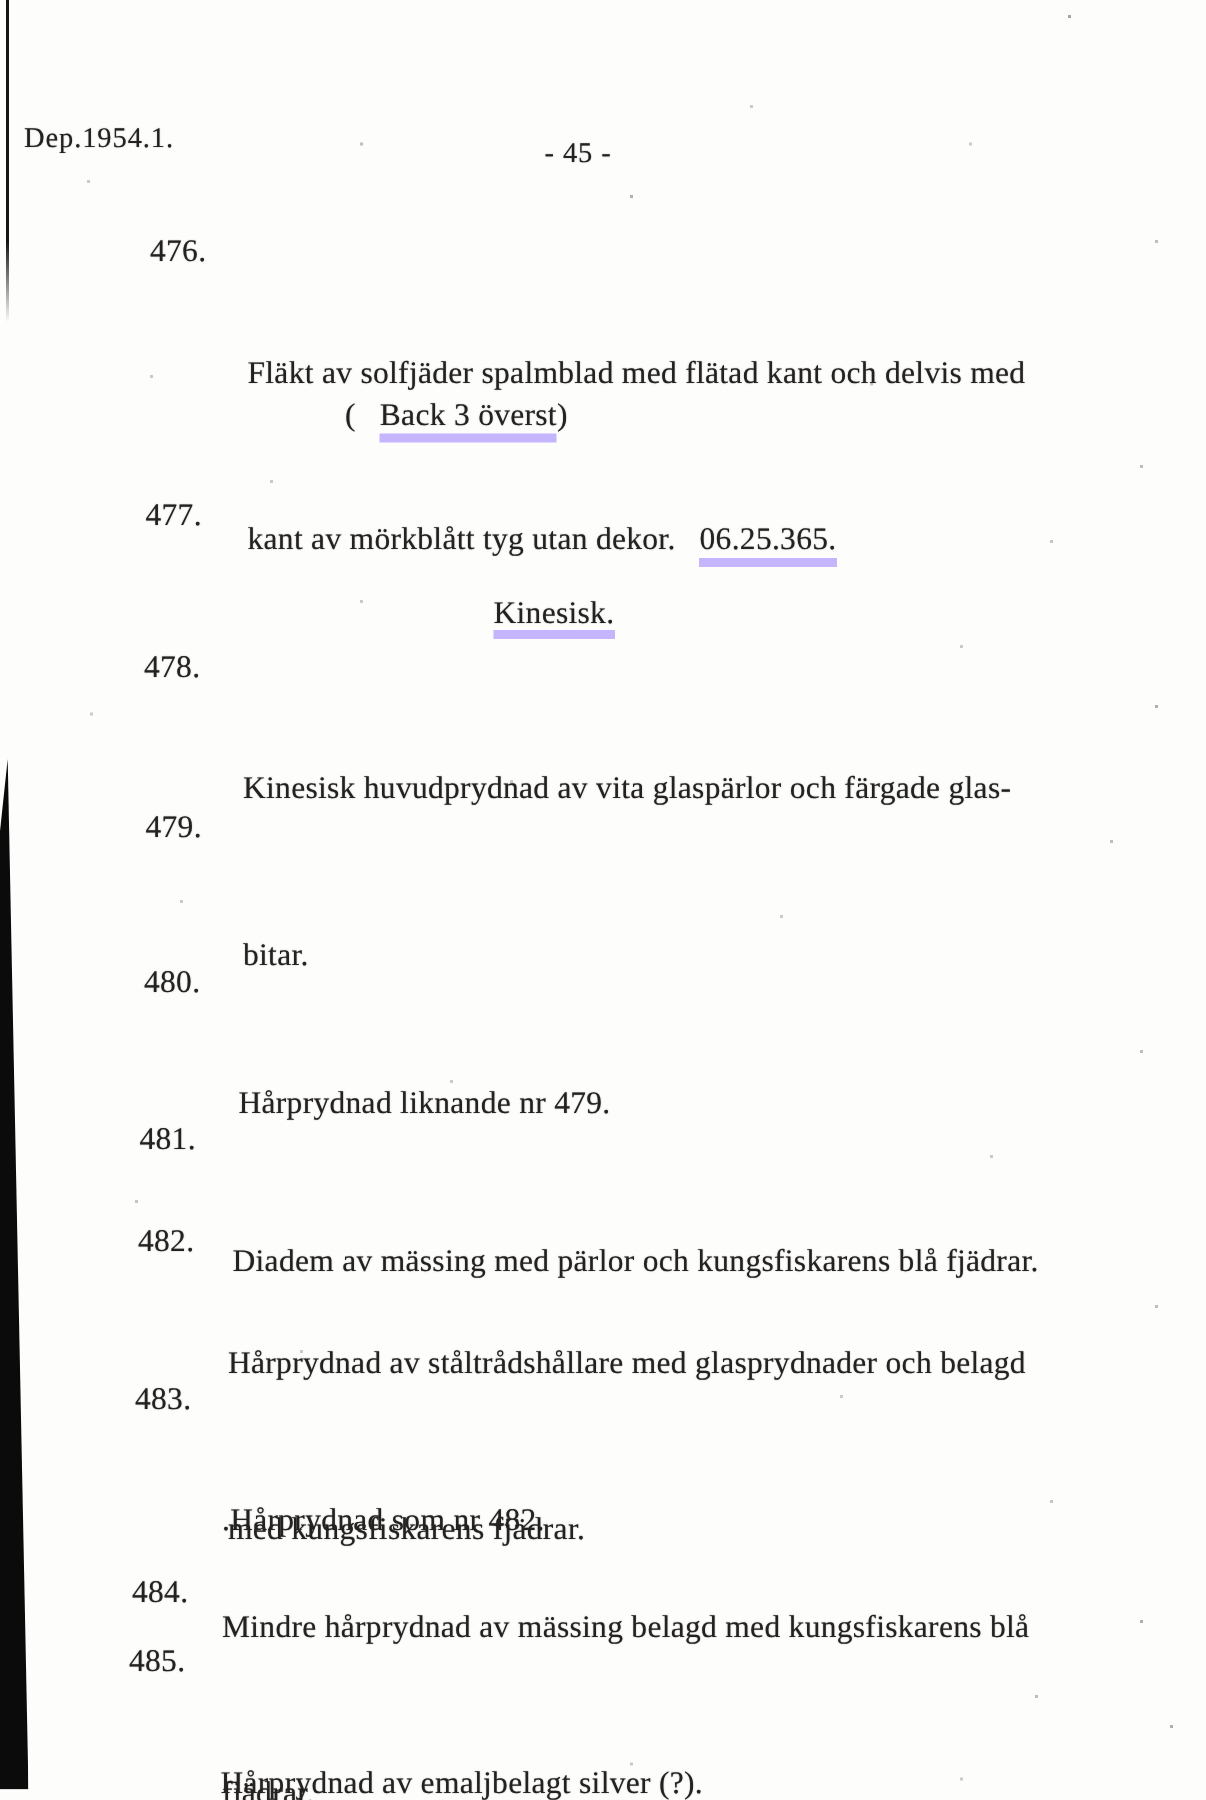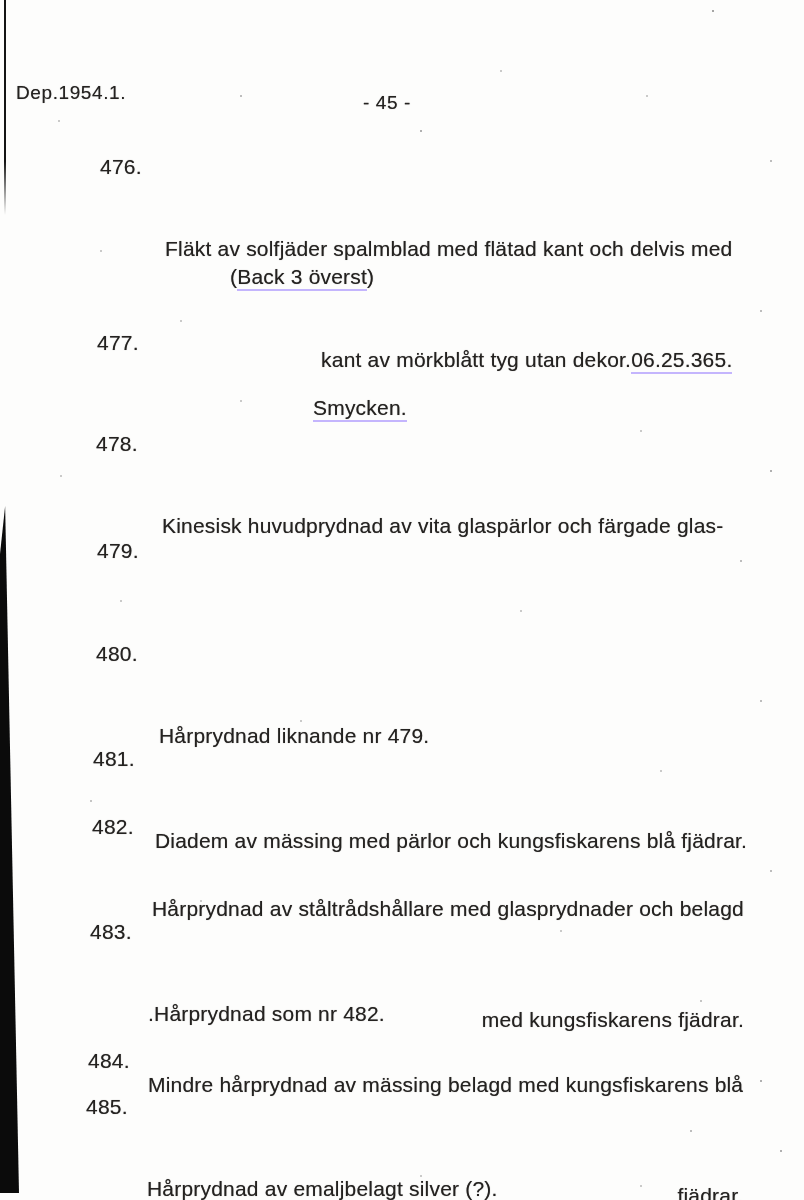--- a/index.html
+++ b/index.html
@@ -1,30 +1,30 @@
 <!DOCTYPE html>
 <html><head>
 <meta charset="utf-8">
 <style>
   html,body{margin:0;padding:0;background:#ffffff;}
   .page{
     position:relative;width:804px;height:1200px;overflow:hidden;
     background:#fdfdfc;
-    font-family:Liberation Sans, sans-serif;
+    font-family:Liberation Serif, serif;
     color:#242220;
   }
   .txt{
     position:absolute;white-space:pre;
     font-size:21px;letter-spacing:0.2px;line-height:37px;
     text-shadow:0 0 0.8px rgba(30,28,25,0.55);
   }
   .hdr{font-size:19px;letter-spacing:0.6px;line-height:22px;}
   .num{line-height:22px;}
-  .body div{min-height:37px;text-align:right;}
-  .ul{border-bottom:2px solid #c4b5fd;padding-bottom:1px;}
+  .body div{min-height:37px;}
+  .ul{border-bottom:6px solid #c4b5fd;padding-bottom:1px;margin-left:16px;}
   .margin-line{
     position:absolute;left:4px;top:0;width:2px;height:215px;
     background:linear-gradient(to bottom,#141414 0 75%,rgba(20,20,20,0));
   }
   .edge-blot{
     position:absolute;left:0;top:506px;width:19px;height:687px;
     background:#0b0b0b;
     clip-path:polygon(27% 0%,100% 100%,0% 100%,0% 7%);
   }
   .speckles{
@@ -64,25 +64,26 @@
   <span class="txt num" style="left:100px;top:156px">476.</span>
   <div class="txt body" style="left:165px;top:156px">
     <div>Fläkt av solfjäder spalmblad med flätad kant och delvis med</div>
     <div><span>kant av mörkblått tyg utan dekor.</span><span class="ul">06.25.365.</span></div>
   </div>
 
   <div class="txt" style="left:230px;top:258px"><span>(</span><span class="ul">Back 3 överst</span><span>)</span></div>
 
   <span class="txt num" style="left:97px;top:332px">477.</span>
 
-  <span class="txt ul" style="left:313px;top:397px;line-height:22px">Smycken.</span>
+  <span class="txt ul" style="left:313px;top:397px;line-height:22px">Kinesisk.</span>
 
   <span class="txt num" style="left:96px;top:433px">478.</span>
   <div class="txt body" style="left:162px;top:433px">
     <div>Kinesisk huvudprydnad av vita glaspärlor och färgade glas-</div>
+    <div>bitar.</div>
   </div>
 
   <span class="txt num" style="left:97px;top:540px">479.</span>
 
   <span class="txt num" style="left:96px;top:643px">480.</span>
   <div class="txt body" style="left:159px;top:643px">
     <div>Hårprydnad liknande nr 479.</div>
   </div>
 
   <span class="txt num" style="left:93px;top:748px">481.</span>

